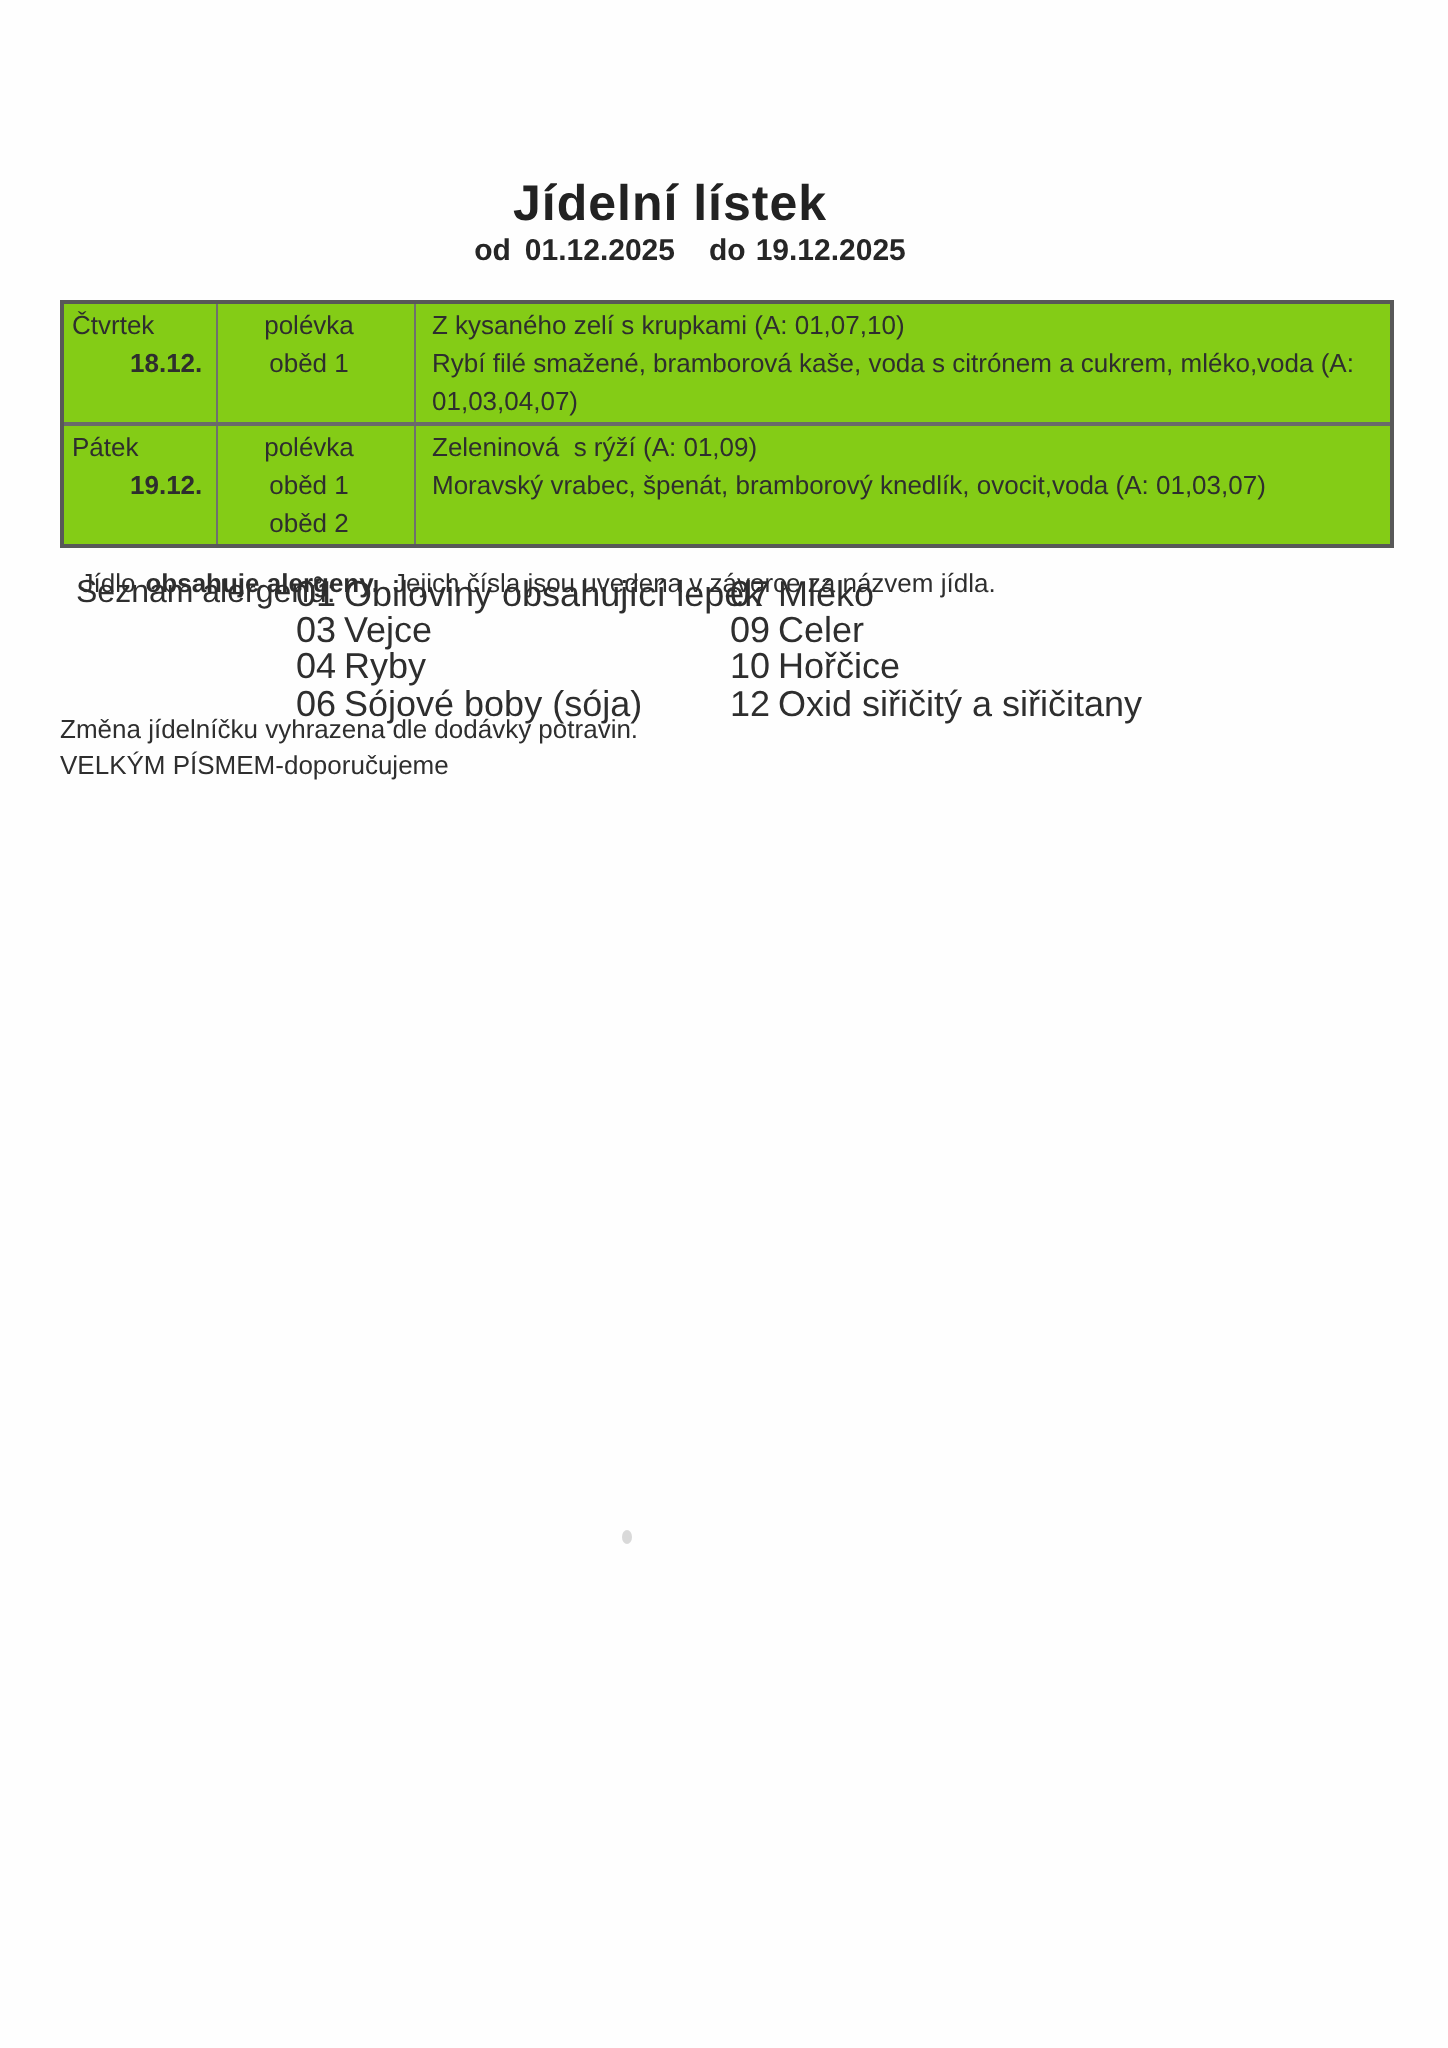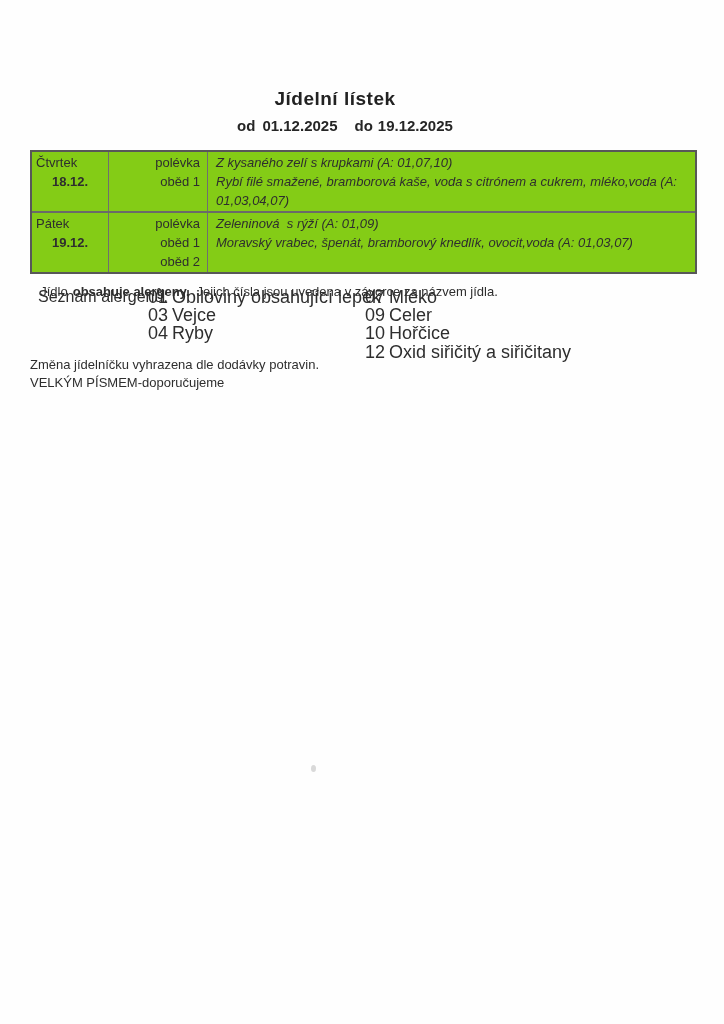--- a/index.html
+++ b/index.html
@@ -6,21 +6,21 @@
   body{
     width:724px;height:1024px;position:relative;background:#fefefe;
     font-family:"Liberation Sans","DejaVu Sans",sans-serif;
     color:#2e2e2e;overflow:hidden;
   }
   .abs{position:absolute;}
 
   
   .title{
     left:0;top:88px;width:670px;text-align:center;
-    font-size:19px;font-weight:bold;color:#222;letter-spacing:.5px;
+    font-size:25px;font-weight:bold;color:#222;letter-spacing:.5px;
   }
   .subtitle{
     left:0;top:117px;width:690px;display:flex;justify-content:center;
     align-items:flex-start;font-size:15px;font-weight:bold;color:#262626;
   }
   .subtitle .g1{margin-right:7px;}
   .subtitle .g2{margin-right:17px;}
   .subtitle .g3{margin-right:5px;}
 
   
@@ -30,23 +30,23 @@
   }
   .day-block{
     display:grid;grid-template-columns:76px 99px 1fr;
   }
   .day-block.second{border-top:2px solid #6a6a6a;}
   .cell{padding-top:1px;padding-bottom:1px;}
   .meal-cell{border-left:1.5px solid #6f6f6f;}
   .desc-cell{border-left:1.5px solid #6f6f6f;}
   .tline{font-size:13px;line-height:19px;white-space:pre;}
   .day-name{padding-left:4px;}
-  .day-date{padding-left:20px;font-weight:bold;}
-  .meal-cell .tline{text-align:right;padding-right:7px;}
-  .desc-cell .tline{padding-left:8px;font-style:italic;}
+  .day-date{padding-left:20px;font-weight:bold;margin-left:13px;}
+  .meal-cell .tline{text-align:center;padding-right:7px;}
+  .desc-cell .tline{padding-left:8px;}
 
   
   .alg-note{left:33px;top:269px;font-size:13px;white-space:pre;}
   .alg-note .nb{font-weight:bold;margin:0 7px 0 5px;}
   .alg-label{left:38px;top:288px;font-size:16px;}
   .alg-col{font-size:18px;}
   .alg-col-left{left:148px;top:288px;}
   .alg-col-right{left:365px;top:288px;}
   .alg-row{display:flex;line-height:18.2px;}
   .alg-code{width:24px;flex:0 0 24px;}
@@ -122,20 +122,24 @@
     <span class="alg-name">Obiloviny obsahující lepek</span>
   </div>
   <div class="alg-row">
     <span class="alg-code">03</span>
     <span class="alg-name">Vejce</span>
   </div>
   <div class="alg-row">
     <span class="alg-code">04</span>
     <span class="alg-name">Ryby</span>
   </div>
+  <div class="alg-row">
+    <span class="alg-code">06</span>
+    <span class="alg-name">Sójové boby (sója)</span>
+  </div>
 </div>
 
 <div class="abs alg-col alg-col-right">
   <div class="alg-row">
     <span class="alg-code">07</span>
     <span class="alg-name">Mléko</span>
   </div>
   <div class="alg-row">
     <span class="alg-code">09</span>
     <span class="alg-name">Celer</span>

